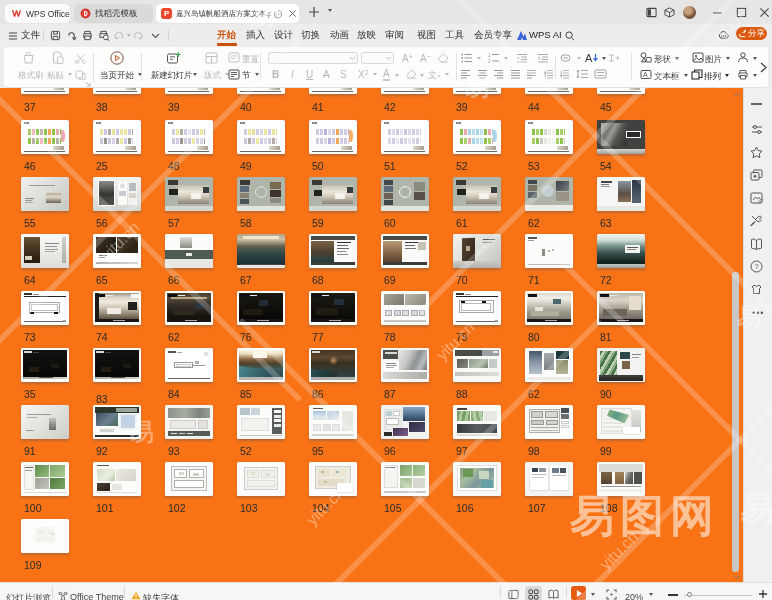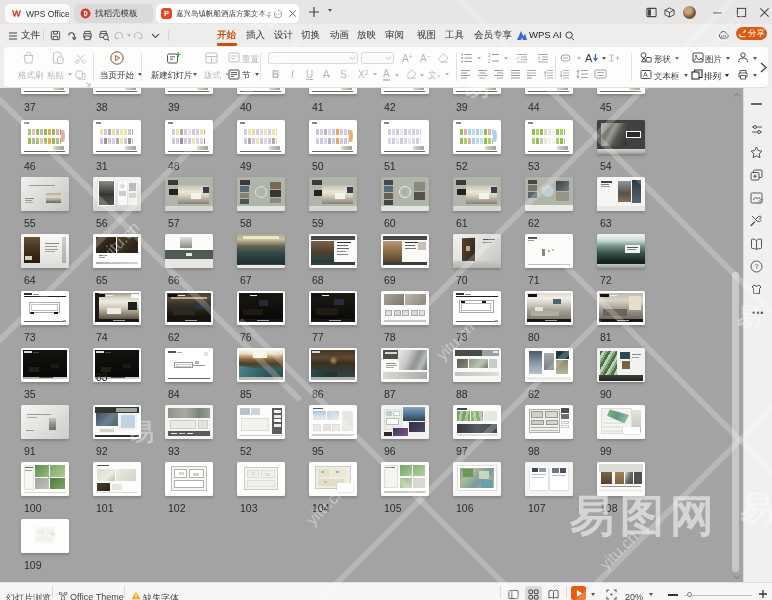--- a/index.html
+++ b/index.html
@@ -11,21 +11,21 @@
 .ticon{width:11px;height:11px;border-radius:2.5px;margin:0 4px 0 6px;flex:0 0 auto}
 #menubar{position:absolute;left:0;top:24px;width:772px;height:23px;background:#eeedec}
 .mi{position:absolute;font-size:9.5px;color:#333;top:5px}
 #ribbon{position:absolute;left:0;top:47px;width:772px;height:41px;background:#eeedec}
 #ribbonpanel{position:absolute;left:4px;top:0;width:764px;height:41px;background:#fdfdfc;border-radius:4px;border-bottom:1px solid #e2e0df}
 .rsep{position:absolute;top:6px;width:1px;height:28px;background:#e4e2e1}
 .rlab{position:absolute;font-size:8.5px;color:#3a3a3a;white-space:nowrap}
 .rlabg{position:absolute;font-size:8.5px;color:#b9b7b6;white-space:nowrap}
 .car{display:inline-block;width:0;height:0;border-left:2.5px solid transparent;border-right:2.5px solid transparent;border-top:3px solid #555;vertical-align:2px;margin-left:2px}
 .carg{border-top-color:#bbb}
-#content{position:absolute;left:0;top:88px;width:743px;height:494px;background:#a3a3a3;overflow:hidden}
+#content{position:absolute;left:0;top:88px;width:743px;height:494px;background:#f97316;overflow:hidden}
 #sidebar{position:absolute;left:743px;top:88px;width:29px;height:494px;background:#f1f0ef;border-left:1px solid #dedcdb}
 #scroll{position:absolute;left:732px;top:272px;width:7px;height:300px;background:#c9c7c5;border-radius:3px}
 #statusbar{position:absolute;left:0;top:582px;width:772px;height:18px;background:#f7f6f5;border-top:1px solid #e2e0df;font-size:9px;color:#444}
 .thumb{position:absolute;width:48px;height:34px;background:#fff;border-radius:1.5px;box-shadow:0 1.5px 2.5px rgba(90,88,86,.38);overflow:hidden}
 .num{position:absolute;font-size:10.5px;color:#2b2b2b}
 .thumb i{position:absolute;display:block}
 svg{display:block}
 </style></head><body>
 <div id="content">
 <div class="thumb" style="left:21px;top:-28px">
@@ -82,21 +82,21 @@
       <i style="left:3px;top:30.5px;width:41px;height:0.8px;background:#666;"></i>
     </div>
 <div class="num" style="left:24px;top:71.7px">46</div>
 <div class="thumb" style="left:93px;top:32.4px;background:#fff">
       <i style="left:2.5px;top:2px;width:5px;height:1.4px;background:#888;"></i>
       <i style="left:7px;top:8.5px;width:33px;height:6px;background:repeating-linear-gradient(90deg,#ece79f 0.0px 3.3px,#fff 3.3px 4.0px,#cfc8e2 4.0px 7.3px,#fff 7.3px 8.0px,#b3aaa6 8.0px 11.3px,#fff 11.3px 12.0px,#e6e09a 12.0px 15.3px,#fff 15.3px 16.0px,#cfc8e2 16.0px 19.3px,#fff 19.3px 20.0px,#ece79f 20.0px 23.3px,#fff 23.3px 24.0px);"></i>
       <i style="left:7px;top:17.5px;width:33px;height:6px;background:repeating-linear-gradient(90deg,#cfc8e2 0.0px 3.3px,#fff 3.3px 4.0px,#9a948e 4.0px 7.3px,#fff 7.3px 8.0px,#cfc8e2 8.0px 11.3px,#fff 11.3px 12.0px,#d8d2e8 12.0px 15.3px,#fff 15.3px 16.0px,#b3aaa6 16.0px 19.3px,#fff 19.3px 20.0px,#ece79f 20.0px 23.3px,#fff 23.3px 24.0px);"></i>
       <i style="left:32px;top:25.8px;width:11px;height:4px;background:linear-gradient(90deg,#e0dacc,#a59e92);"></i>
       <i style="left:3px;top:30.5px;width:41px;height:0.8px;background:#666;"></i>
     </div>
-<div class="num" style="left:96px;top:71.7px">31</div>
+<div class="num" style="left:96px;top:71.7px">25</div>
 <div class="thumb" style="left:165px;top:32.4px;background:#fff">
       <i style="left:2.5px;top:2px;width:5px;height:1.4px;background:#888;"></i>
       <i style="left:7px;top:8.5px;width:33px;height:6px;background:repeating-linear-gradient(90deg,#d3cce4 0.0px 3.3px,#fff 3.3px 4.0px,#ece79f 4.0px 7.3px,#fff 7.3px 8.0px,#b3aaa6 8.0px 11.3px,#fff 11.3px 12.0px,#d3cce4 12.0px 15.3px,#fff 15.3px 16.0px,#e8e2f0 16.0px 19.3px,#fff 19.3px 20.0px,#cfc8e2 20.0px 23.3px,#fff 23.3px 24.0px);"></i>
       <i style="left:7px;top:17.5px;width:33px;height:6px;background:repeating-linear-gradient(90deg,#cfc8e2 0.0px 3.3px,#fff 3.3px 4.0px,#d3cce4 4.0px 7.3px,#fff 7.3px 8.0px,#9a948e 8.0px 11.3px,#fff 11.3px 12.0px,#d3cce4 12.0px 15.3px,#fff 15.3px 16.0px,#cfc8e2 16.0px 19.3px,#fff 19.3px 20.0px,#ece79f 20.0px 23.3px,#fff 23.3px 24.0px);"></i>
       <i style="left:32px;top:25.8px;width:11px;height:4px;background:linear-gradient(90deg,#e0dacc,#a59e92);"></i>
       <i style="left:3px;top:30.5px;width:41px;height:0.8px;background:#666;"></i>
     </div>
 <div class="num" style="left:168px;top:71.7px">48</div>
 <div class="thumb" style="left:237px;top:32.4px;background:#fff">
       <i style="left:2.5px;top:2px;width:5px;height:1.4px;background:#888;"></i>
@@ -421,21 +421,21 @@
 <div class="num" style="left:24px;top:299.7px">35</div>
 <div class="thumb" style="left:93px;top:260.4px;background:#fff">
       <i style="left:2px;top:2px;width:44px;height:26.5px;background:linear-gradient(180deg,#121210 0%,#0c0c0a 60%,#080806 100%);"></i>
       <i style="left:3px;top:3px;width:8px;height:2px;background:#d8d8d4;"></i>
       <i style="left:11.5px;top:3.2px;width:6px;height:1.2px;background:#444;"></i>
       <i style="left:8px;top:19px;width:10px;height:5px;background:#261e14;"></i>
       <i style="left:30px;top:16px;width:8px;height:4px;background:#1c1812;"></i>
       <i style="left:2px;top:28.5px;width:44px;height:2.5px;background:linear-gradient(90deg,#aaaaa6,#d2d2ce);"></i>
       <i style="left:18px;top:29px;width:14px;height:1px;background:#555;"></i>
     </div>
-<div class="num" style="left:96px;top:283px">83</div>
+<div class="num" style="left:96px;top:305px">83</div>
 <div class="thumb" style="left:165px;top:260.4px;background:#fff">
       <i style="left:3px;top:3px;width:8px;height:1.2px;background:#555;"></i>
       <i style="left:12px;top:3.2px;width:5px;height:0.8px;background:#aaa;"></i>
       <i style="left:39px;top:4px;width:4px;height:3.5px;background:transparent;border:0.5px solid #ccc;border-radius:50%"></i>
       <i style="left:9px;top:14px;width:19px;height:6px;background:#fff;border:0.6px solid #999"></i>
       <i style="left:11px;top:15.5px;width:15px;height:3px;background:#fff;border:0.5px solid #ccc"></i>
       <i style="left:28px;top:16.5px;width:12px;height:0.6px;background:#999;"></i>
       <i style="left:30px;top:13px;width:4px;height:2.5px;background:#c8ccd0;border:0.4px solid #aaa"></i>
       <i style="left:3px;top:29.5px;width:42px;height:0.7px;background:#666;"></i>
     </div>

